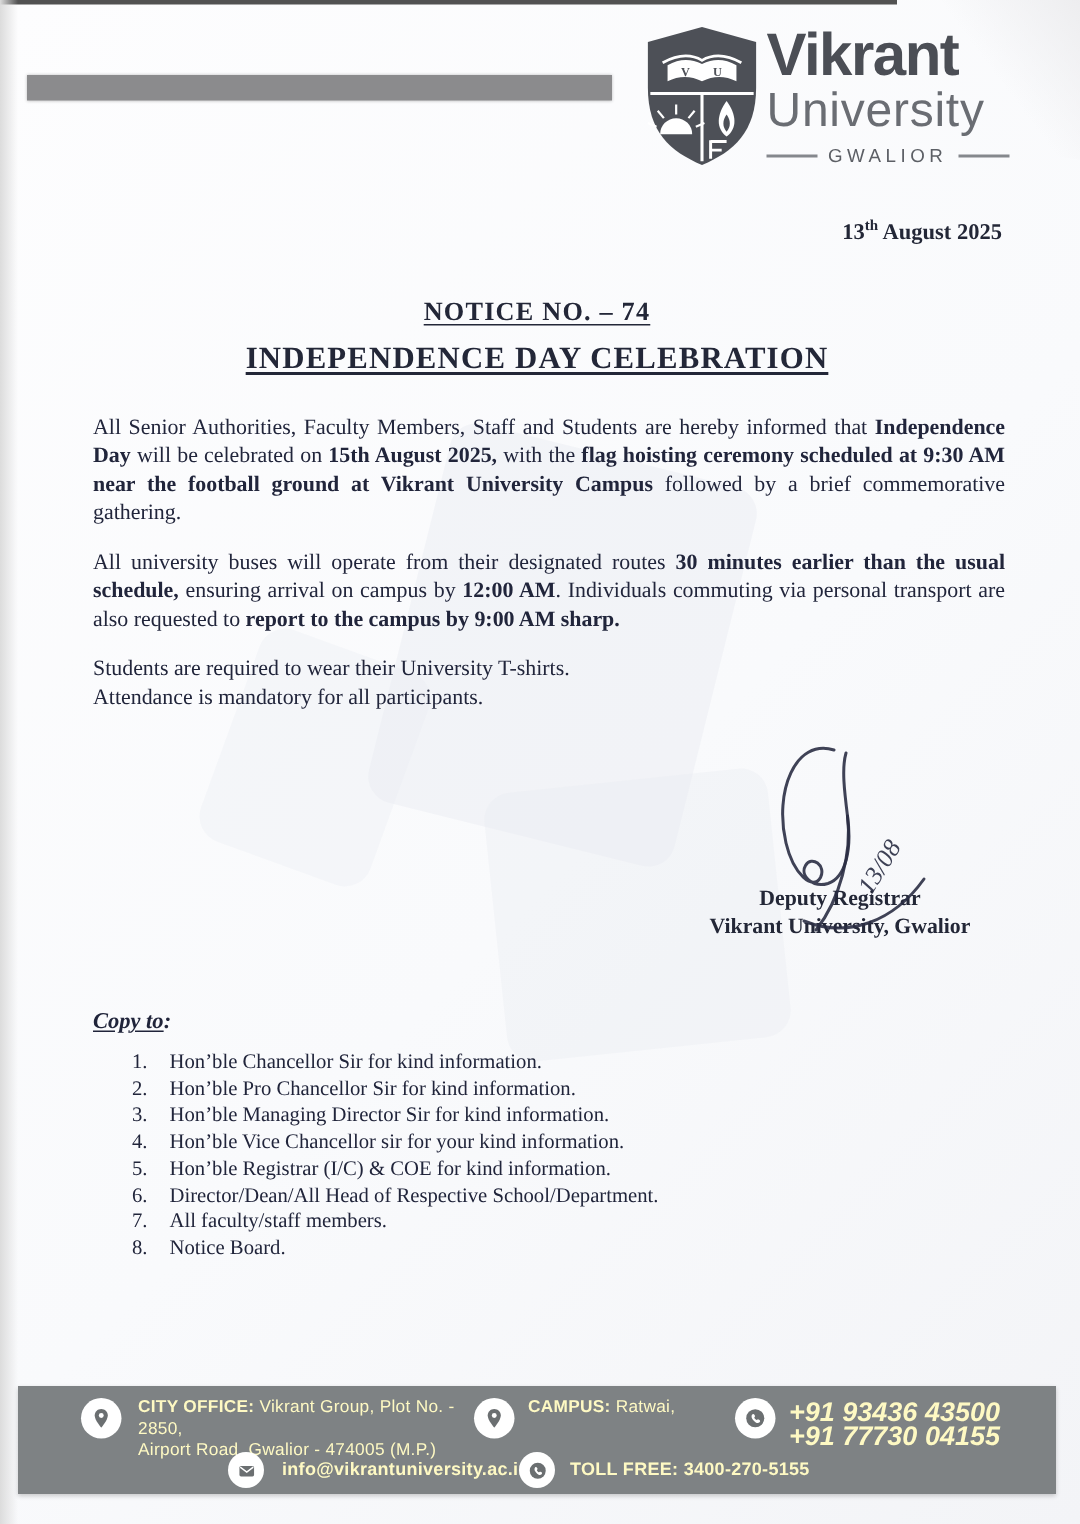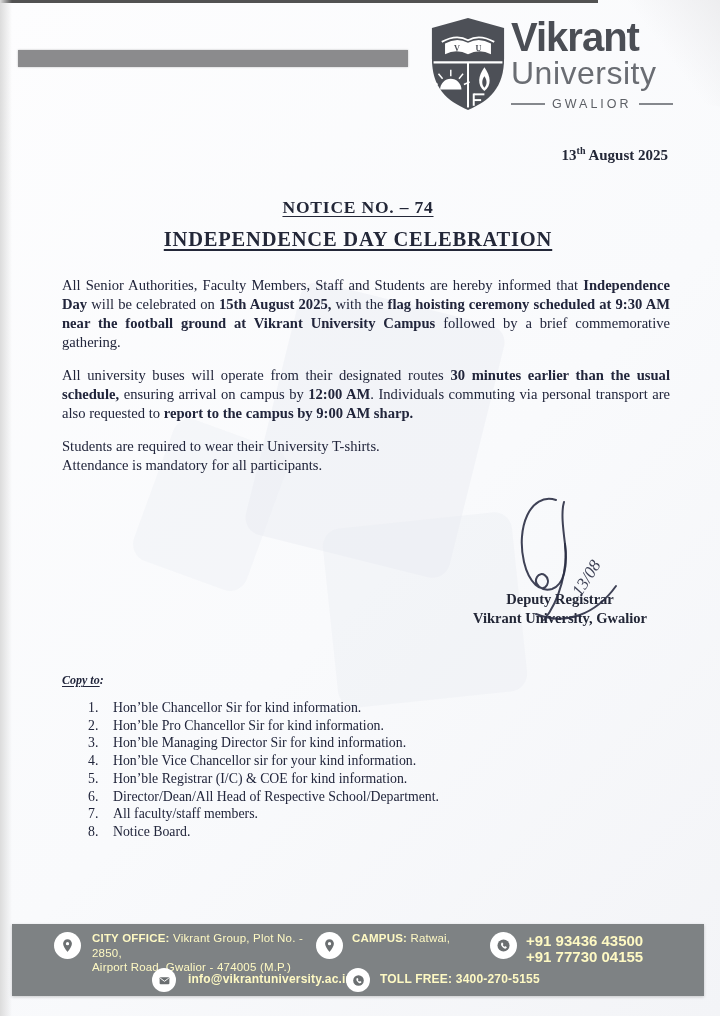--- a/index.html
+++ b/index.html
@@ -41,33 +41,33 @@
   .bodytext .para{margin:0 0 14px 0;}
   .bodytext .noteline{margin:0;}
   .b{font-weight:bold;}
   
   .signature{position:absolute;left:478px;top:492px;width:160px;height:140px;pointer-events:none;}
   .signature path{fill:none;stroke:#2a2e44;stroke-width:2;stroke-linecap:round;opacity:.9;}
   .sig-date{font-family:"Liberation Serif",serif;font-style:italic;font-size:17px;fill:#2a2e44;opacity:.9;}
   .signblock{position:absolute;left:440px;top:590px;width:240px;text-align:center;
         font-weight:bold;font-size:14.5px;line-height:19px;color:#232737;}
   
-  .copylabel{position:absolute;left:62px;top:673px;font-size:12px;font-weight:bold;font-style:italic;color:#20243a;}
+  .copylabel{position:absolute;left:62px;top:673px;font-size:15px;font-weight:bold;font-style:italic;color:#20243a;}
   .copylabel .ul{text-decoration:underline;text-underline-offset:2px;}
   .copylist{position:absolute;left:88px;top:699px;width:520px;font-size:13.8px;color:#21253b;}
   .copyrow{display:flex;line-height:17.7px;}
   .copyrow .num{flex:0 0 25px;}
   
   .footer{position:absolute;left:12px;top:924px;width:692px;height:72px;background:#7e8284;
         font-family:"Liberation Sans",sans-serif;color:#fef9c3;box-shadow:0 1px 3px rgba(0,0,0,.2);}
   .fi{position:absolute;border-radius:50%;background:#fff;display:flex;align-items:center;justify-content:center;}
   .fi svg{display:block;}
   .ftext{position:absolute;font-size:11.5px;line-height:14.5px;letter-spacing:.2px;}
   .ftext .fl{font-weight:bold;}
-  .fphones{position:absolute;font-size:15px;line-height:16px;font-weight:600;}
+  .fphones{position:absolute;font-size:18px;line-height:16px;font-weight:600;font-style:italic;}
   .frow2{font-size:12px;font-weight:600;}
 </style>
 </head>
 <body>
 
 <div class="page">
 
   <div class="scan-crease"></div>
   <div class="scan-topline"></div>
   <div class="scan-leftedge"></div>

